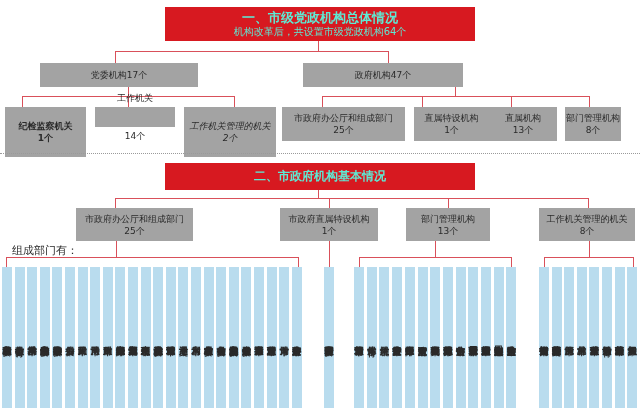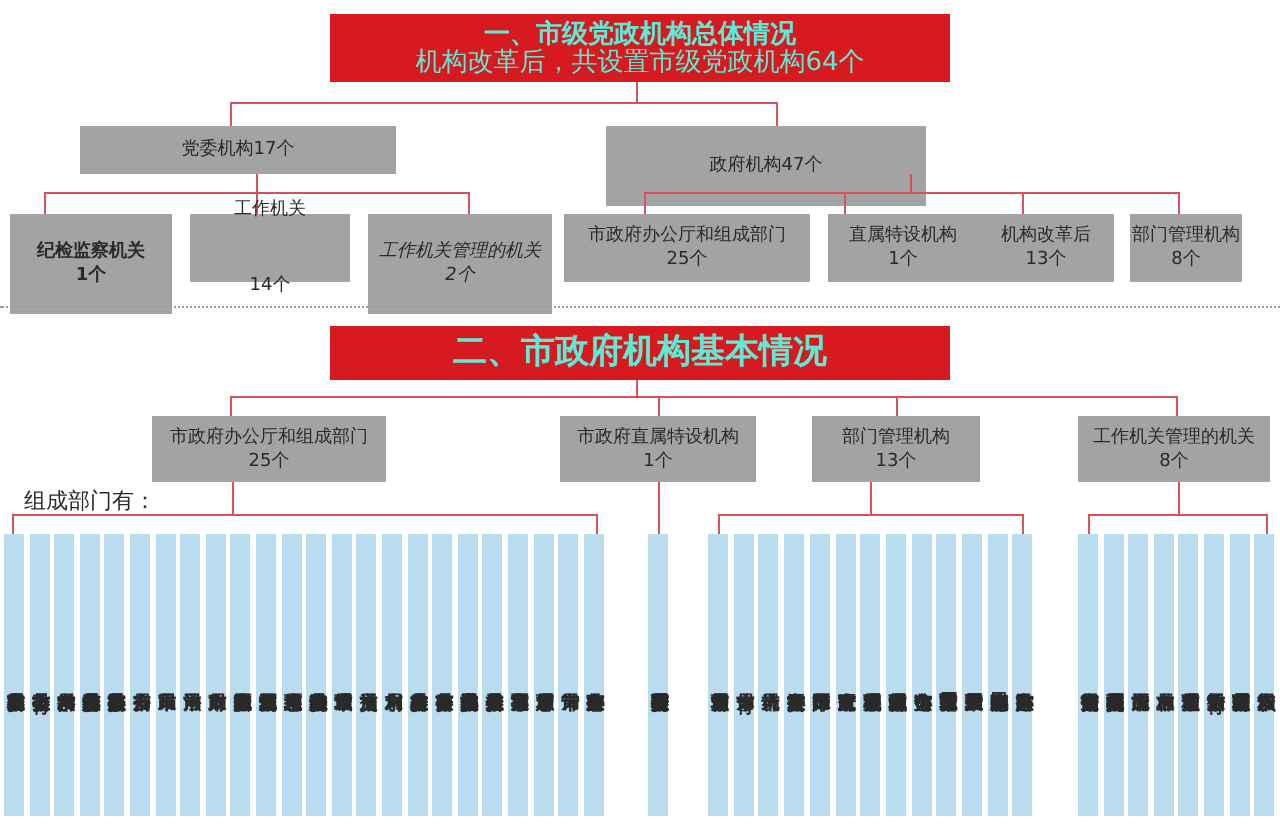--- a/index.html
+++ b/index.html
@@ -7,22 +7,22 @@
     width: 640px; height: 412px; position: relative; overflow: hidden;
     background: #ffffff;
     font-family: "DejaVu Sans", "Liberation Sans", sans-serif;
     color: #2a2a2a;
   }
   .abs { position: absolute; box-sizing: border-box; }
   .red-banner {
     background: #d71920; color: #5eead4; text-align: center;
   }
   .banner1-title { font-size: 13px; font-weight: bold; line-height: 17px; padding-top: 2px; }
-  .banner1-sub { font-size: 13px; line-height: 12px; }
-  .banner2-title { font-size: 17px; font-weight: bold; line-height: 27px; }
+  .banner1-sub { font-size: 10px; line-height: 12px; }
+  .banner2-title { font-size: 12px; font-weight: bold; line-height: 27px; }
   .box {
     background: #a3a3a3; text-align: center; font-size: 9px; line-height: 12px;
     display: flex; flex-direction: column; justify-content: center; align-items: center;
   }
   .box .lbl { font-size: 9px; }
   .line { background: #d9505a; }
   .hline { height: 1px; }
   .vline { width: 1px; }
   .dotted {
     border-top: 1px dotted #9a9a9a;
@@ -44,35 +44,35 @@
 </div>
 
 <div class="abs line vline" style="left:318px; top:41px; height:10px;"></div>
 <div class="abs line hline" style="left:115px; top:51px; width:274px;"></div>
 <div class="abs line vline" style="left:115px; top:51px; height:12px;"></div>
 <div class="abs line vline" style="left:388px; top:51px; height:12px;"></div>
 
 <div class="abs box" style="left:40px; top:63px; width:158px; height:24px;">
   <span class="lbl">党委机构17个</span>
 </div>
-<div class="abs box" style="left:303px; top:63px; width:160px; height:40px;">
+<div class="abs box" style="left:303px; top:63px; width:160px; height:24px;">
   <span class="lbl">政府机构47个</span>
 </div>
 
 <div class="abs line vline" style="left:128px; top:87px; height:9px;"></div>
 <div class="abs line hline" style="left:22px; top:96px; width:213px;"></div>
 <div class="abs line vline" style="left:22px; top:96px; height:11px;"></div>
 <div class="abs line vline" style="left:128px; top:96px; height:11px;"></div>
 <div class="abs line vline" style="left:234px; top:96px; height:11px;"></div>
 
 <div class="abs box" style="left:5px; top:107px; width:81px; height:50px;font-weight:bold;">
   <span>纪检监察机关</span>
   <span>1个</span>
 </div>
-<div class="abs box" style="left:95px; top:107px; width:80px; height:34px;gap:26px;">
+<div class="abs box" style="left:95px; top:107px; width:80px; height:20px;gap:26px;">
   <span>工作机关</span>
   <span>14个</span>
 </div>
 <div class="abs box" style="left:184px; top:107px; width:92px; height:50px;font-style:italic;">
   <span>工作机关管理的机关</span>
   <span>2个</span>
 </div>
 
 <div class="abs line vline" style="left:455px; top:87px; height:9px;"></div>
 <div class="abs line hline" style="left:322px; top:96px; width:268px;"></div>
@@ -83,21 +83,21 @@
 
 <div class="abs box" style="left:282px; top:107px; width:123px; height:34px;">
   <span>市政府办公厅和组成部门</span>
   <span>25个</span>
 </div>
 <div class="abs box" style="left:414px; top:107px; width:75px; height:34px;">
   <span>直属特设机构</span>
   <span>1个</span>
 </div>
 <div class="abs box" style="left:489px; top:107px; width:68px; height:34px;">
-  <span>机构改革后</span>
+  <span>直属机构</span>
   <span>13个</span>
 </div>
 <div class="abs box" style="left:565px; top:107px; width:56px; height:34px;">
   <span>部门管理机构</span>
   <span>8个</span>
 </div>
 
 <div class="abs dotted" style="left:0; top:153px; width:640px; height:1px;"></div>
 
 <div class="abs red-banner banner2-title" style="left:165px; top:163px; width:310px; height:27px;">二、市政府机构基本情况</div>

